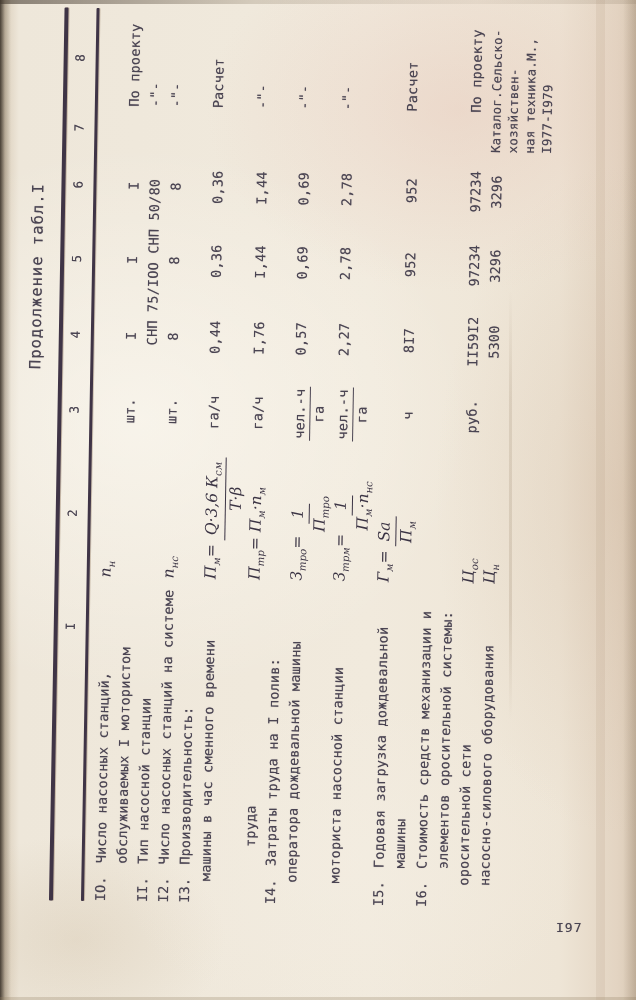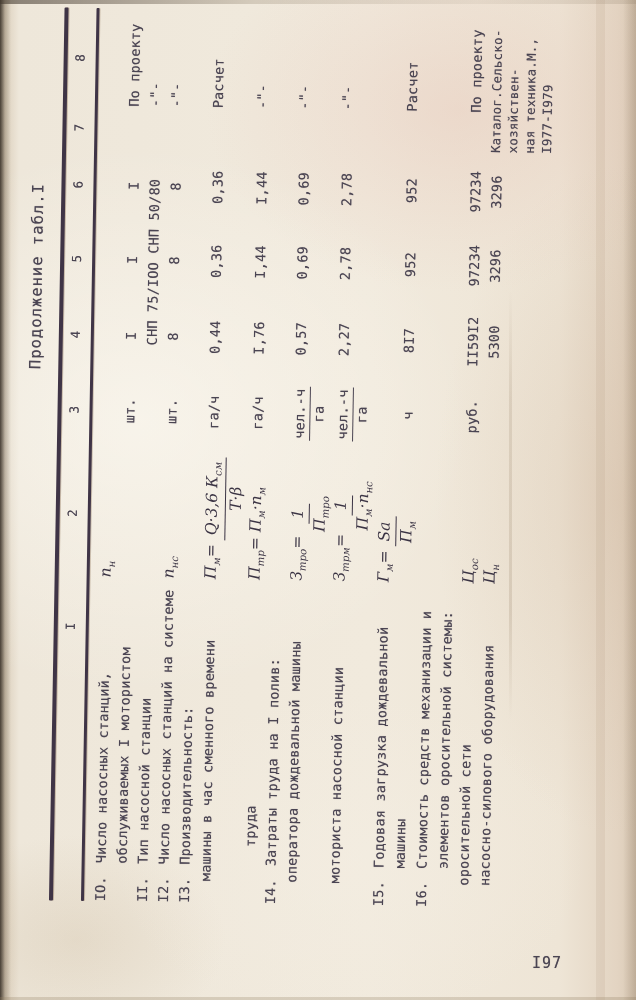--- a/index.html
+++ b/index.html
@@ -66,22 +66,22 @@
   .ufrac .fd{display:block;}
   .val{text-align:center; line-height:21px; white-space:nowrap;}
   .v4{grid-column:4;} .v5{grid-column:5;} .v6{grid-column:6;}
   .merged{grid-column:4/7; text-align:center; line-height:21px; white-space:nowrap;}
   .src{grid-column:7/9; padding-left:42px; line-height:19px; white-space:nowrap;}
   .src .sline{line-height:19px;}
   .src.outdent{padding-left:2px; font-size:12.5px;}
   .src.outdent .sline{line-height:17px;}
   
   .page-number{
-    position:absolute; left:532px; top:920px; font-size:15px; letter-spacing:1px;
-    color:var(--ink); text-shadow:0 0 .7px rgba(74,68,82,.6);margin-top:34px;
+    position:absolute; left:556px; top:920px; font-size:13px; letter-spacing:1px;
+    color:var(--ink); text-shadow:0 0 .7px rgba(74,68,82,.6);
   }
   
   .edge-left{position:absolute; left:0; top:0; width:11px; height:1000px;
     background:linear-gradient(to right, rgba(52,44,36,.88), rgba(118,104,86,.38) 45%, rgba(118,104,86,0));}
   .edge-top{position:absolute; left:0; top:0; width:636px; height:4px;
     background:linear-gradient(to right, rgba(66,56,46,.6), rgba(140,124,102,.28) 40%, rgba(140,124,102,.10) 75%, rgba(140,124,102,.22));}
   .edge-bottom{position:absolute; left:0; bottom:0; width:636px; height:3px; background:rgba(146,128,102,.28);}
   .edge-right{position:absolute; right:0; top:0; width:13px; height:1000px;
     background:linear-gradient(to left, rgba(128,106,82,.30), rgba(128,106,82,0));}
   .crease{position:absolute; left:509px; top:290px; width:3px; height:430px;

